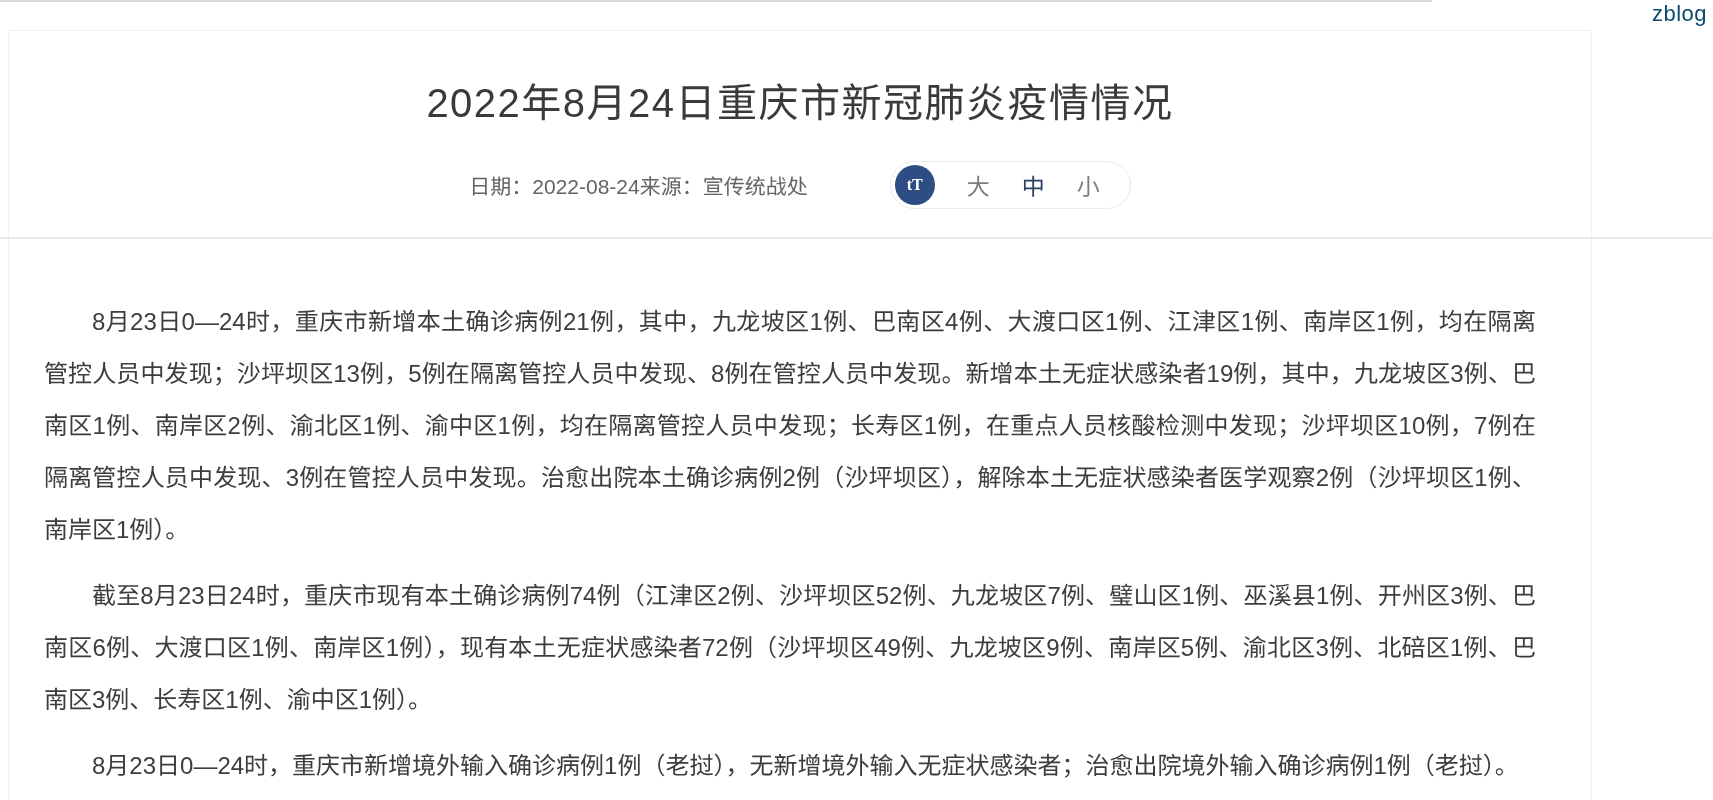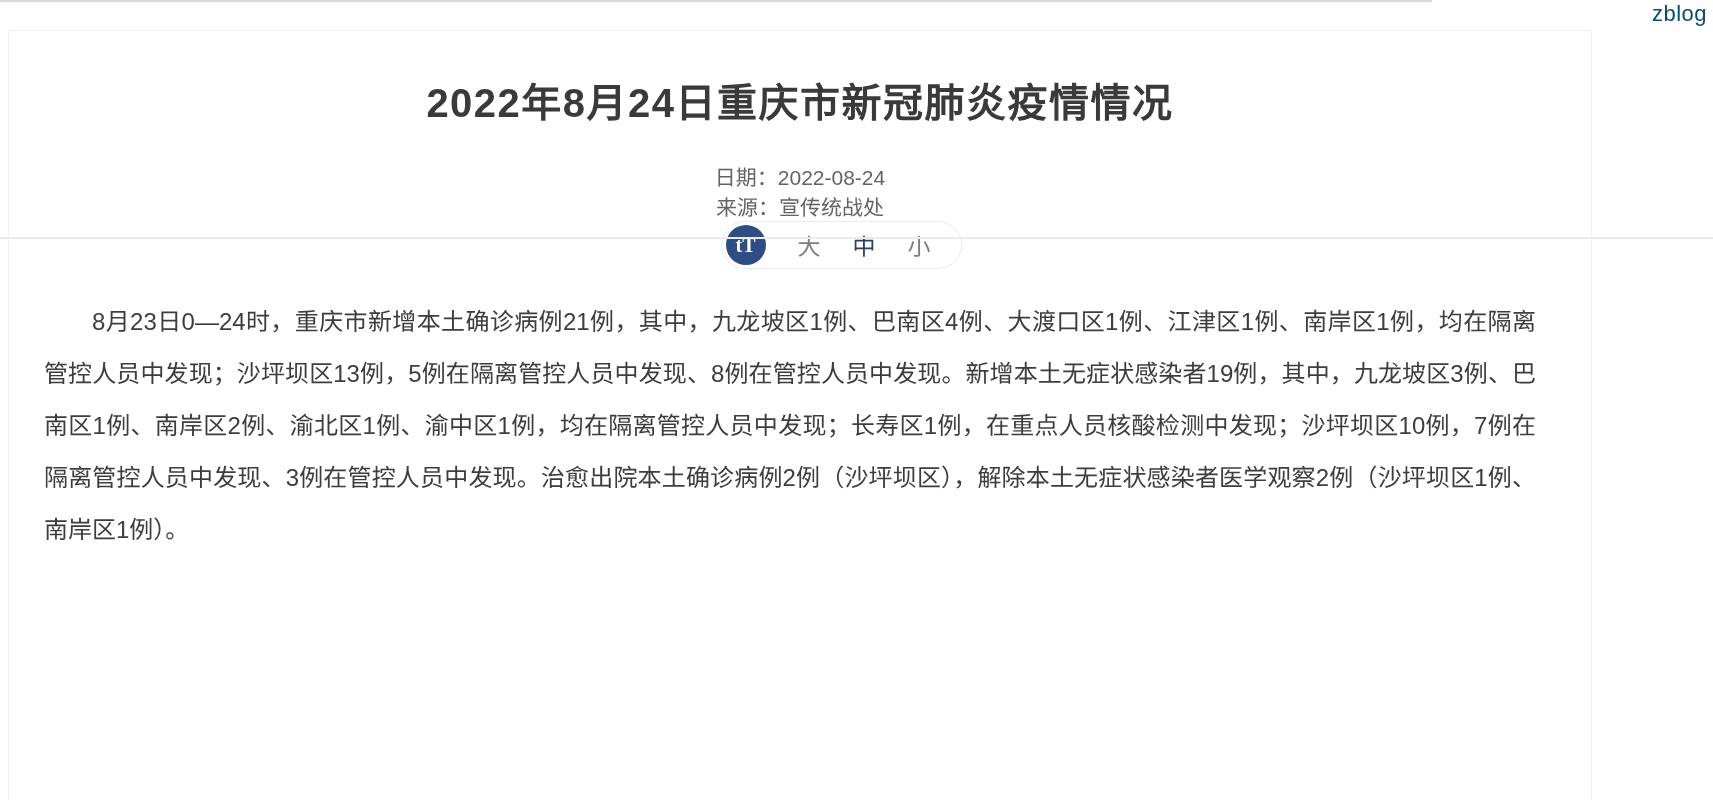--- a/index.html
+++ b/index.html
@@ -18,42 +18,42 @@
     position: absolute; top: 1px; right: 6px;
     font-size: 22px; color: #0c4a6e; letter-spacing: 0.5px;
   }
   .article-card {
     position: absolute; left: 8px; top: 30px;
     width: 1584px; height: 880px;
     background: #fff; border: 1px solid #f1f1f1;
   }
   .article-title {
     margin: 40px 20px 0; text-align: center;
-    font-size: 40px; font-weight: 700; color: #3a3a3a;
+    font-size: 40px; font-weight: 400; color: #3a3a3a;
     letter-spacing: 1.5px;
   }
   .article-meta {
     margin-top: 32px;
     display: flex; justify-content: center; align-items: center;
-    font-size: 21px; color: #636363; flex-direction: column;
+    font-size: 21px; color: #636363;
   }
   .meta-item { white-space: nowrap; }
   .meta-source { }
   .size-pill {
     margin-left: 82px;
     display: flex; align-items: center;
     border: 1px solid #ebebeb; border-radius: 25px;
     padding: 3px 30px 3px 4px;
     background: #fff;
   }
   .size-icon {
     width: 40px; height: 40px; border-radius: 50%;
     background: #2e4d85; color: #fff;
     display: flex; align-items: center; justify-content: center;
-    font-size: 20px; font-weight: bold;
+    font-size: 16px; font-weight: bold;
     font-family: "Liberation Serif", serif;
   }
   .size-option {
     margin-left: 32px; font-size: 23px; color: #7d7d7d; cursor: pointer;
   }
   .size-option.active { color: #2c3f66; }
   .content-separator {
     position: absolute; left: 0; top: 237px;
     width: 1713px; height: 0;
     border-top: 2px solid #ebebeb;
@@ -89,14 +89,16 @@
       <span class="size-option">小</span>
     </span>
   </div>
 
 </div>
 
 <div class="content-separator"></div>
 
 <div class="article-body">
   <p>8月23日0—24时，重庆市新增本土确诊病例21例，其中，九龙坡区1例、巴南区4例、大渡口区1例、江津区1例、南岸区1例，均在隔离管控人员中发现；沙坪坝区13例，5例在隔离管控人员中发现、8例在管控人员中发现。新增本土无症状感染者19例，其中，九龙坡区3例、巴南区1例、南岸区2例、渝北区1例、渝中区1例，均在隔离管控人员中发现；长寿区1例，在重点人员核酸检测中发现；沙坪坝区10例，7例在隔离管控人员中发现、3例在管控人员中发现。治愈出院本土确诊病例2例（沙坪坝区），解除本土无症状感染者医学观察2例（沙坪坝区1例、南岸区1例）。</p>
+  <p>截至8月23日24时，重庆市现有本土确诊病例74例（江津区2例、沙坪坝区52例、九龙坡区7例、璧山区1例、巫溪县1例、开州区3例、巴南区6例、大渡口区1例、南岸区1例），现有本土无症状感染者72例（沙坪坝区49例、九龙坡区9例、南岸区5例、渝北区3例、北碚区1例、巴南区3例、长寿区1例、渝中区1例）。</p>
+  <p>8月23日0—24时，重庆市新增境外输入确诊病例1例（老挝），无新增境外输入无症状感染者；治愈出院境外输入确诊病例1例（老挝）。</p>
   <p class="no-justify"></p>
 </div>
 
 </body></html>

